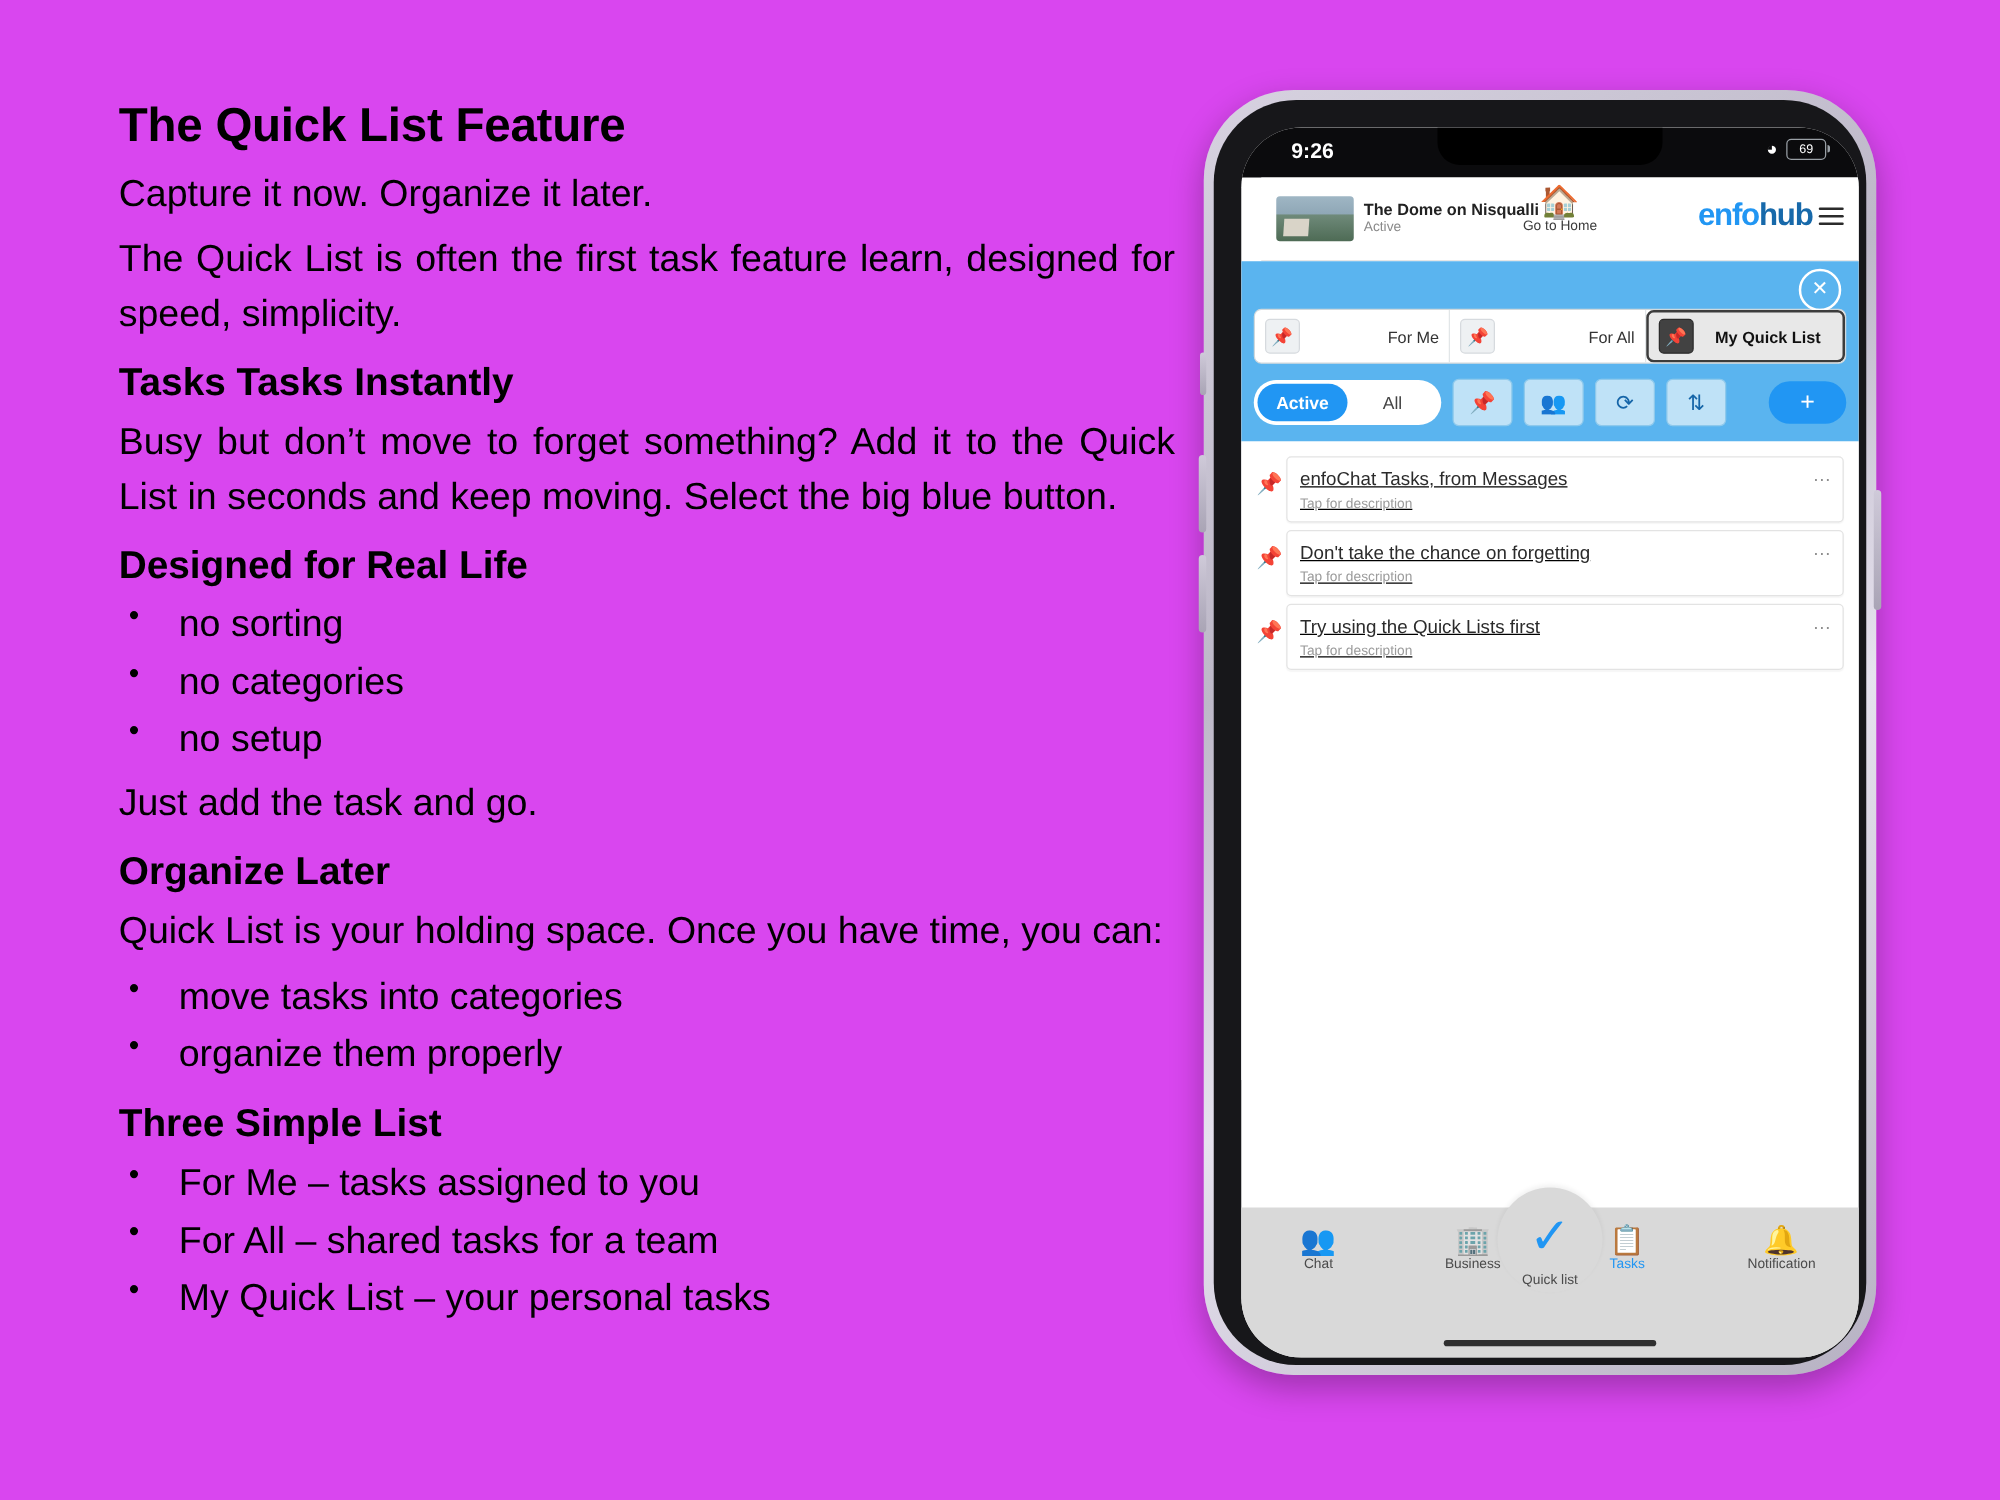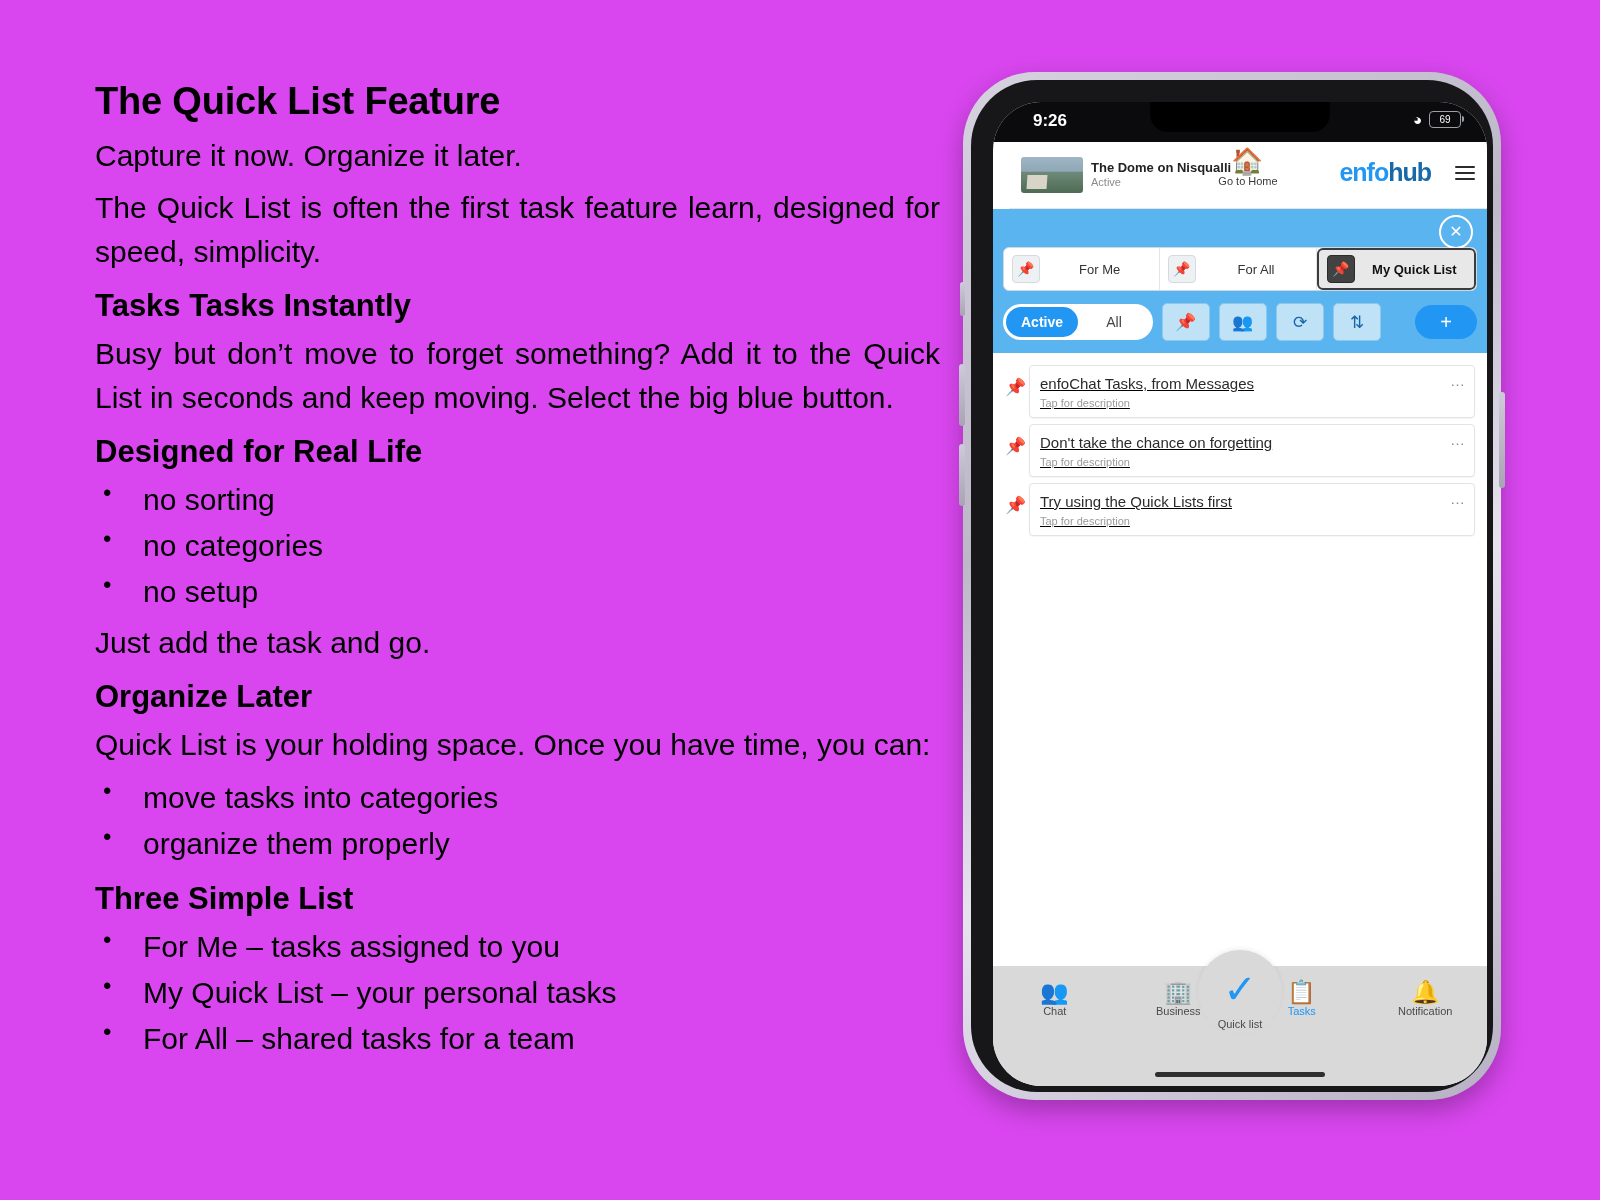--- a/index.html
+++ b/index.html
@@ -206,21 +206,21 @@
     line-height: 1;
     display: block;
   }
   .home-label { font-size: 11px; color: #3a3a3a; display:block; margin-top: 1px;}
   .brand-area {
     position: absolute;
     right: 12px;
     top: 16px;
     display: flex;
     align-items: center;
-    gap: 24px;
+    gap: 5px;
   }
   .brand {
     font-size: 25px;
     font-weight: 800;
     letter-spacing: -1px;
   }
   .brand .b1 { color: #2196f3; }
   .brand .b2 { color: #1769aa; }
   .hamburger { display: inline-block; width: 20px; }
   .hamburger i {
@@ -267,21 +267,21 @@
     align-items: center;
     justify-content: flex-start;
     gap: 8px;
     font-size: 13px;
     color: #333;
     padding: 0 8px;
     border-right: 1px solid #e2e6e8;
     position: relative;
   }
   .seg:last-child { border-right: none; }
-  .seg .lbl { flex: 1; text-align: center; }
+  .seg .lbl { flex: 1; text-align: right; }
   .seg.active {
     background: #e8e8e8;
     border: 2px solid #3c3c3c;
     border-radius: 6px;
     color: #111;
     font-weight: 600;
   }
   .seg.active .lbl { text-align: center; }
   .pin-box {
     width: 26px; height: 26px;
@@ -475,22 +475,22 @@
     <h2 class="h2">Organize Later</h2>
     <p class="p">Quick List is your holding space.  Once you have time, you can:</p>
     <ul class="bullets">
       <li>move tasks into categories</li>
       <li>organize them properly</li>
     </ul>
 
     <h2 class="h2">Three Simple List</h2>
     <ul class="bullets">
       <li>For Me – tasks assigned to you</li>
+      <li>For All – shared tasks for a team</li>
       <li>My Quick List – your personal tasks</li>
-      <li>For All – shared tasks for a team</li>
     </ul>
   </div>
 
   <div class="phone-wrap">
     <div class="phone-outer">
       <div class="btn-side btn-left-1"></div>
       <div class="btn-side btn-left-2"></div>
       <div class="btn-side btn-left-3"></div>
       <div class="btn-side btn-right-1"></div>
 

